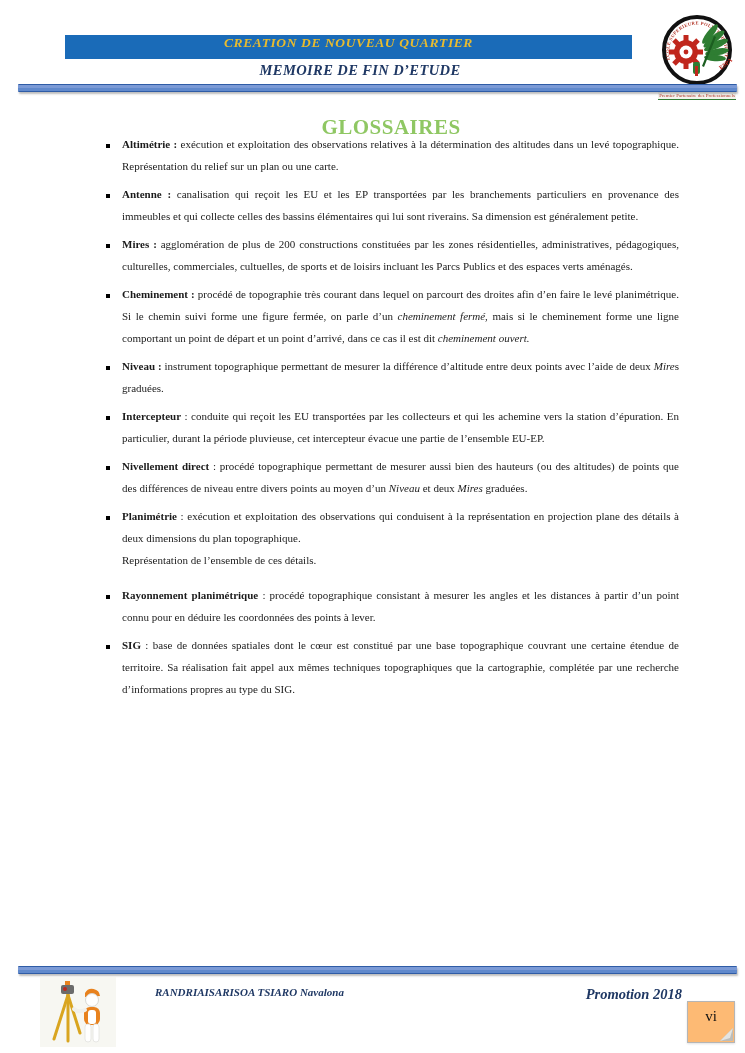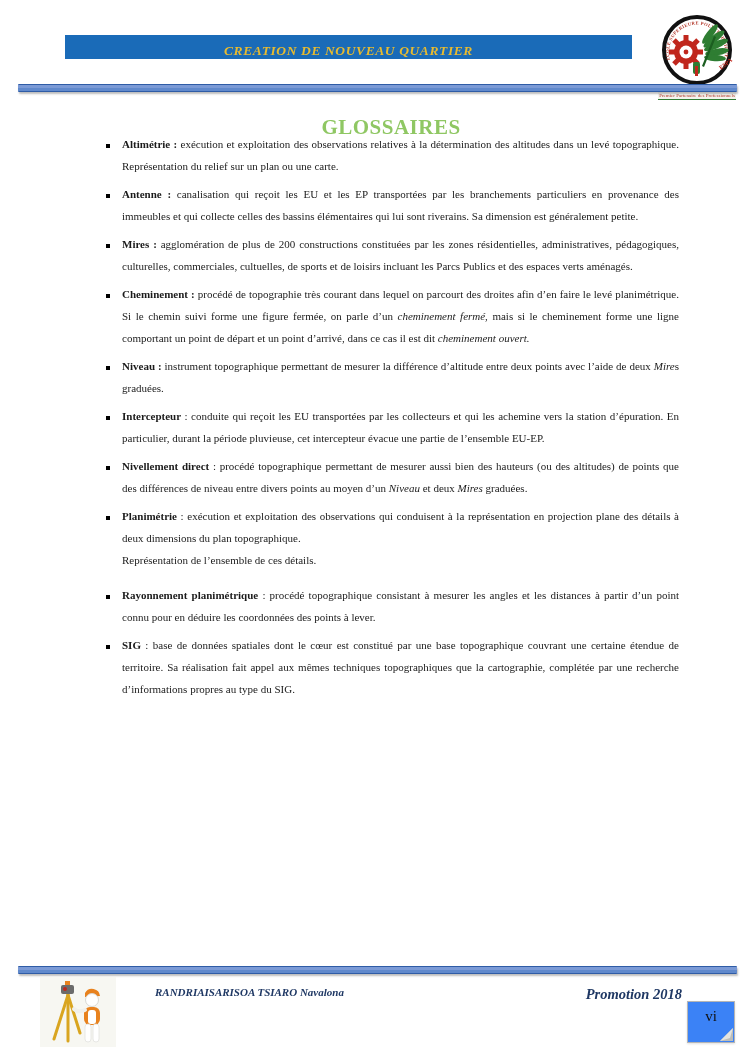--- a/index.html
+++ b/index.html
@@ -5,21 +5,21 @@
   html,body{margin:0;padding:0;background:#e9e9e9;}
   .page{
     position:relative;width:745px;height:1053px;background:#ffffff;
     font-family:"Liberation Serif","DejaVu Serif",serif;color:var(--text,#1b1b1b);
     overflow:hidden;margin:0 auto;
   }
   
   .banner{
     position:absolute;left:65px;top:35px;width:567px;height:24px;
     background:var(--banner_bg,#1a6bb8);
-    display:flex;align-items:flex-end;justify-content:center;
+    display:flex;align-items:flex-start;justify-content:center;
   }
   .banner-text{
     color:var(--banner_text,#e8bb2f);font-weight:bold;font-style:italic;
     font-size:13.5px;letter-spacing:.6px;white-space:nowrap;
   }
   .subtitle{
     position:absolute;left:0;top:62px;width:720px;text-align:center;
     color:var(--navy,#1f3864);font-weight:bold;font-style:italic;font-size:14.5px;
     letter-spacing:.4px;
   }
@@ -64,35 +64,36 @@
   .footer-author{
     position:absolute;left:155px;top:986px;color:var(--navy,#1f3864);
     font-weight:bold;font-style:italic;font-size:11px;white-space:nowrap;
   }
   .footer-promotion{
     position:absolute;right:63px;top:986px;color:var(--navy,#1f3864);
     font-weight:bold;font-style:italic;font-size:14.5px;white-space:nowrap;
   }
   .page-number-box{
     position:absolute;left:687px;top:1001px;width:46px;height:40px;
-    background:#3b82f6;border:1px solid #b5b5b5;box-shadow:0 1px 2px rgba(0,0,0,.12);
+    background:#fdba74;border:1px solid #b5b5b5;box-shadow:0 1px 2px rgba(0,0,0,.12);
   }
   .page-number-box .num{
     position:absolute;left:0;top:6px;width:100%;text-align:center;font-size:15px;color:#111;
   }
   .page-number-box .fold{position:absolute;right:1px;bottom:1px;display:block;}
 </style>
 </head>
 <body>
 
 <div class="page">
 
   <div class="banner">
     <span class="banner-text">CREATION DE NOUVEAU QUARTIER</span>
   </div>
+  <div class="subtitle">MEMOIRE DE FIN D’ETUDE</div>
 
   <div class="logo-wrap">
     <svg width="78" height="72" viewBox="0 0 78 72">
       <circle cx="39" cy="36" r="33" fill="#ffffff" stroke="#111111" stroke-width="4"></circle>
       <defs>
         <path id="arcpath" d="M 12 46 A 28 28 0 1 1 66 46" fill="none"></path>
       </defs>
       <text font-size="4.6" fill="#b03022" font-weight="bold" letter-spacing="0.4">
         <textPath href="#arcpath">ECOLE SUPERIEURE POLYTECHNIQUE D’ANTANANARIVO</textPath>
       </text>

